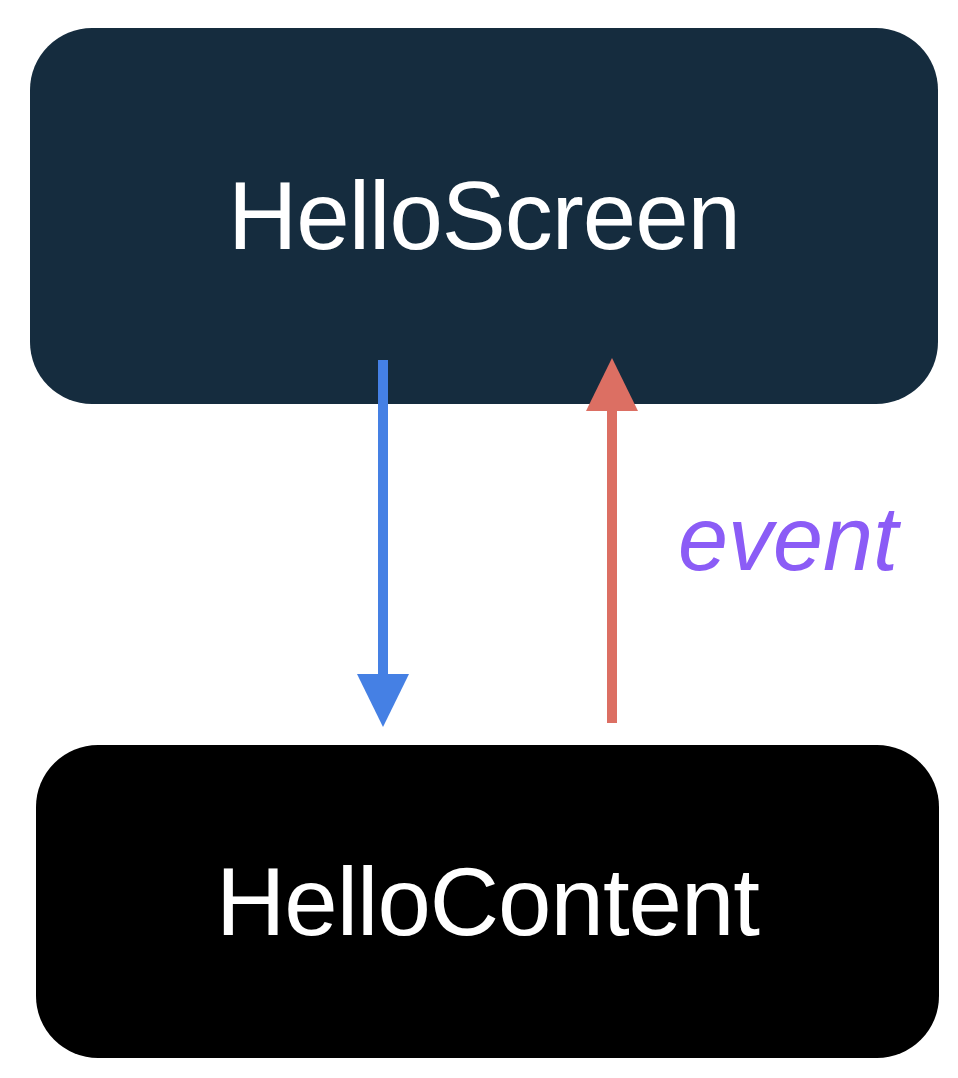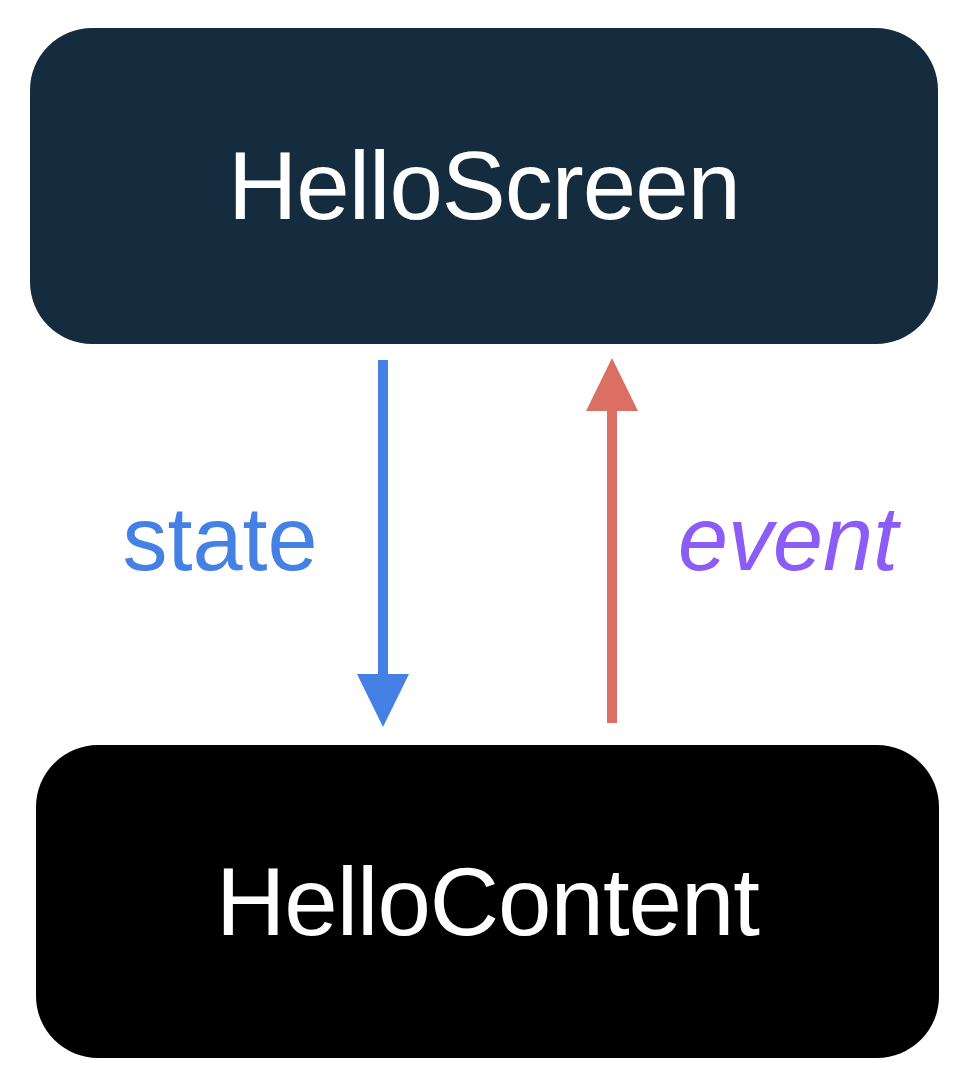--- a/index.html
+++ b/index.html
@@ -26,21 +26,21 @@
     color: #ffffff;
     font-size: 96px;
     letter-spacing: -1px;
     line-height: 1;
     white-space: nowrap;
   }
   .box.top-box {
     left: 30px;
     top: 28px;
     width: 908px;
-    height: 316px;
+    height: 376px;
   }
   .box.bottom-box {
     left: 36px;
     top: 745px;
     width: 903px;
     height: 313px;
   }
   .arrow-layer {
     position: absolute;
     left: 0;
@@ -74,21 +74,20 @@
     <g>
       <line x1="383" y1="360" x2="383" y2="680" stroke-width="10" stroke="#4580E4"></line>
       <polygon points="357,674 409,674 383,727" fill="#4580E4"></polygon>
     </g>
     <g>
       <line x1="612" y1="405" x2="612" y2="723" stroke-width="10" stroke="#DC6F63"></line>
       <polygon points="586,411 638,411 612,358" fill="#DC6F63"></polygon>
     </g>
   </svg>
 
-  <div class="edge-label state-label" style="color: rgb(69, 128, 228);">state</div>
 
   <div class="edge-label event-label" style="color: #8b5cf6; font-style: italic;">event</div>
 
   <div class="box bottom-box" style="background-color: #000000;">
     <span class="box-label" style="color: rgb(255, 255, 255);">HelloContent</span>
   </div>
 
 </div>
 
 </body></html>

